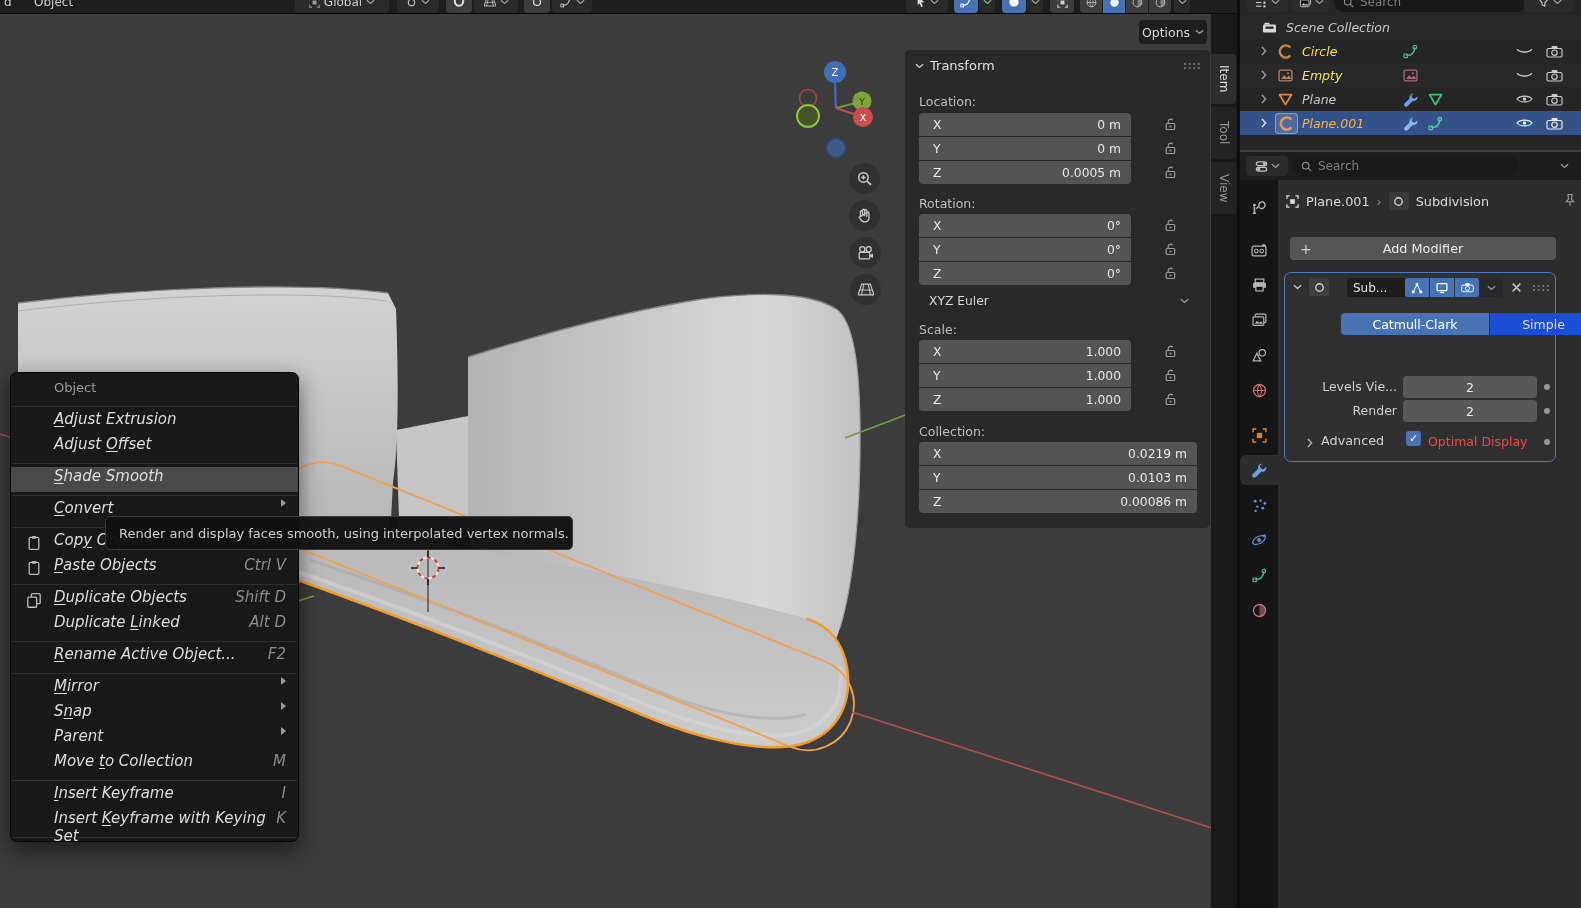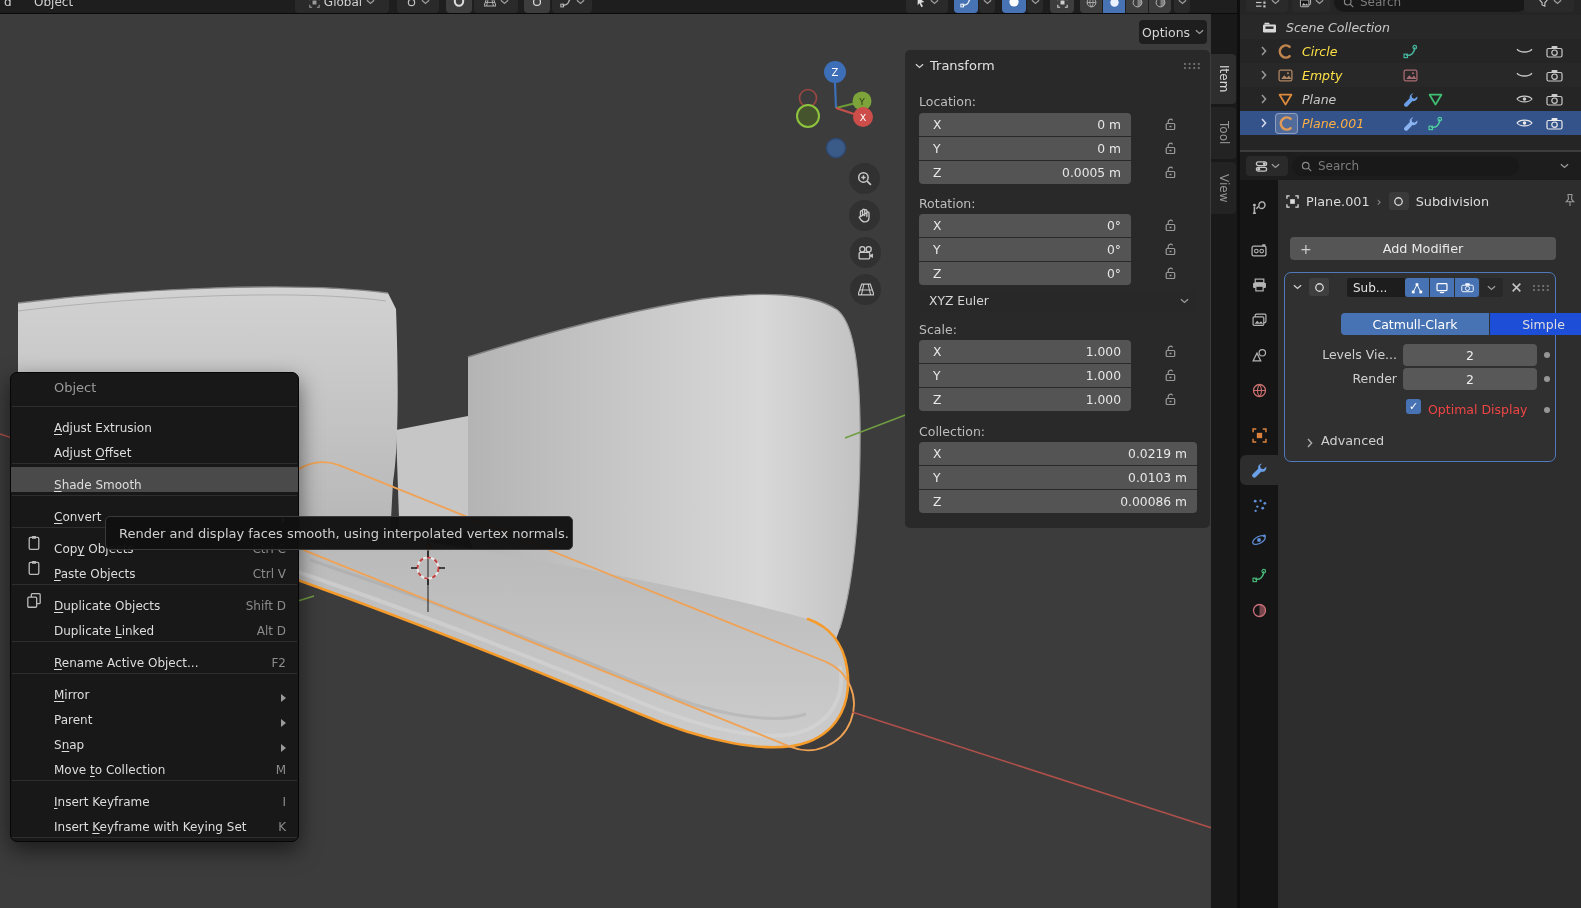--- a/index.html
+++ b/index.html
@@ -55,22 +55,22 @@
   #euler span{padding-left:10px;}
   #euler .chev{margin-left:auto;margin-right:8px;}
   .grip{color:#7a7a7a;}
 
   
   #cmenu{left:10px;top:372px;width:287px;background:#181818;border:1px solid #060606;
     border-radius:7px;box-shadow:0 8px 22px rgba(0,0,0,.55);z-index:50;overflow:hidden;}
   .cm-h{height:30px;line-height:30px;padding-left:43px;color:#9b9b9b;font-size:13px;}
   .cm-sep{padding:3px 0;}
   .cm-sep::after{content:"";display:block;height:1px;background:#2e2e2e;margin:0 1px;}
-  .mi{height:25px;display:flex;align-items:flex-end;padding:0 12px 0 43px;position:relative;
-    font-size:12px;color:#dddddd;}
+  .mi{height:25px;display:flex;align-items:flex-start;padding:0 12px 0 43px;position:relative;
+    font-size:15px;color:#dddddd;font-style:italic;}
   .mi.hl{background:#4a4a4a;}
   .mi .ic{position:absolute;left:15px;top:4px;width:16px;height:16px;color:#bcbcbc;}
   .mi .sc{margin-left:auto;color:#8b8b8b;}
   .mi .sub{margin-left:auto;width:0;height:0;border-left:5px solid #9a9a9a;
     border-top:4px solid transparent;border-bottom:4px solid transparent;}
 
   
   #tooltip{left:105px;top:516px;width:468px;height:34px;background:rgba(17,17,17,.97);
     border:1px solid #3a3a3a;border-radius:5px;display:flex;align-items:center;
     padding-left:13px;font-size:13px;color:#cfcfcf;z-index:60;box-sizing:border-box;}
@@ -121,21 +121,21 @@
     padding-left:6px;box-sizing:border-box;}
   .mp-tog{position:absolute;top:5px;width:24px;height:19px;background:#4772b3;display:flex;
     align-items:center;justify-content:center;color:#fff;}
   .mp-dd{position:absolute;left:195px;top:5px;width:23px;height:19px;background:#282828;
     border-radius:0 3px 3px 0;display:flex;align-items:center;justify-content:center;color:#bbb;}
   .seg{position:absolute;left:8px;top:40px;height:22px;display:flex;font-size:12.5px;padding-left:48px;}
   .seg .a{width:148px;background:#4772b3;color:#fff;border-radius:4px 0 0 4px;
     display:flex;align-items:center;justify-content:center;}
   .seg .b{width:107px;background:#1d4ed8;color:#ddd;border-radius:0 4px 4px 0;
     display:flex;align-items:center;justify-content:center;margin-left:1px;}
-  .mp-row{position:absolute;left:0;width:100%;height:23px;font-size:12.5px;color:#cfcfcf;}
+  .mp-row{position:absolute;left:0;width:100%;height:23px;font-size:12.5px;color:#cfcfcf;margin-top:32px;}
   .mp-row .rlabel{position:absolute;right:158px;top:3px;}
   .mp-field{position:absolute;left:118px;top:0;width:134px;height:22px;background:#585858;
     border-radius:4px;display:flex;align-items:center;justify-content:center;color:#eee;}
   .dot{position:absolute;left:259px;top:8px;width:6px;height:6px;border-radius:50%;background:#969696;}
   #mp-check{position:absolute;left:121px;top:0;width:15px;height:15px;background:#4772b3;
     border-radius:3px;color:#fff;font-size:11px;line-height:15px;text-align:center;}
   .mp-adv{position:absolute;left:22px;top:160px;display:flex;align-items:flex-end;gap:8px;
     font-size:12.8px;color:#d0d0d0;}
 </style>
 </head>
@@ -717,25 +717,25 @@
     <div class="mi">
         <span><u>R</u>ename Active Object...</span>
         <span class="sc">F2</span>
       </div>
     <div class="cm-sep"></div>
     <div class="mi">
         <span><u>M</u>irror</span>
         <span class="sub"></span>
       </div>
     <div class="mi">
+        <span>S<u>n</u>ap</span>
+        <span class="sub"></span>
+      </div>
+    <div class="mi">
         <span>Parent</span>
-        <span class="sub"></span>
-      </div>
-    <div class="mi">
-        <span>S<u>n</u>ap</span>
         <span class="sub"></span>
       </div>
     <div class="mi">
         <span>Move <u>t</u>o Collection</span>
         <span class="sc">M</span>
       </div>
     <div class="cm-sep"></div>
     <div class="mi">
         <span><u>I</u>nsert Keyframe</span>
         <span class="sc">I</span>

